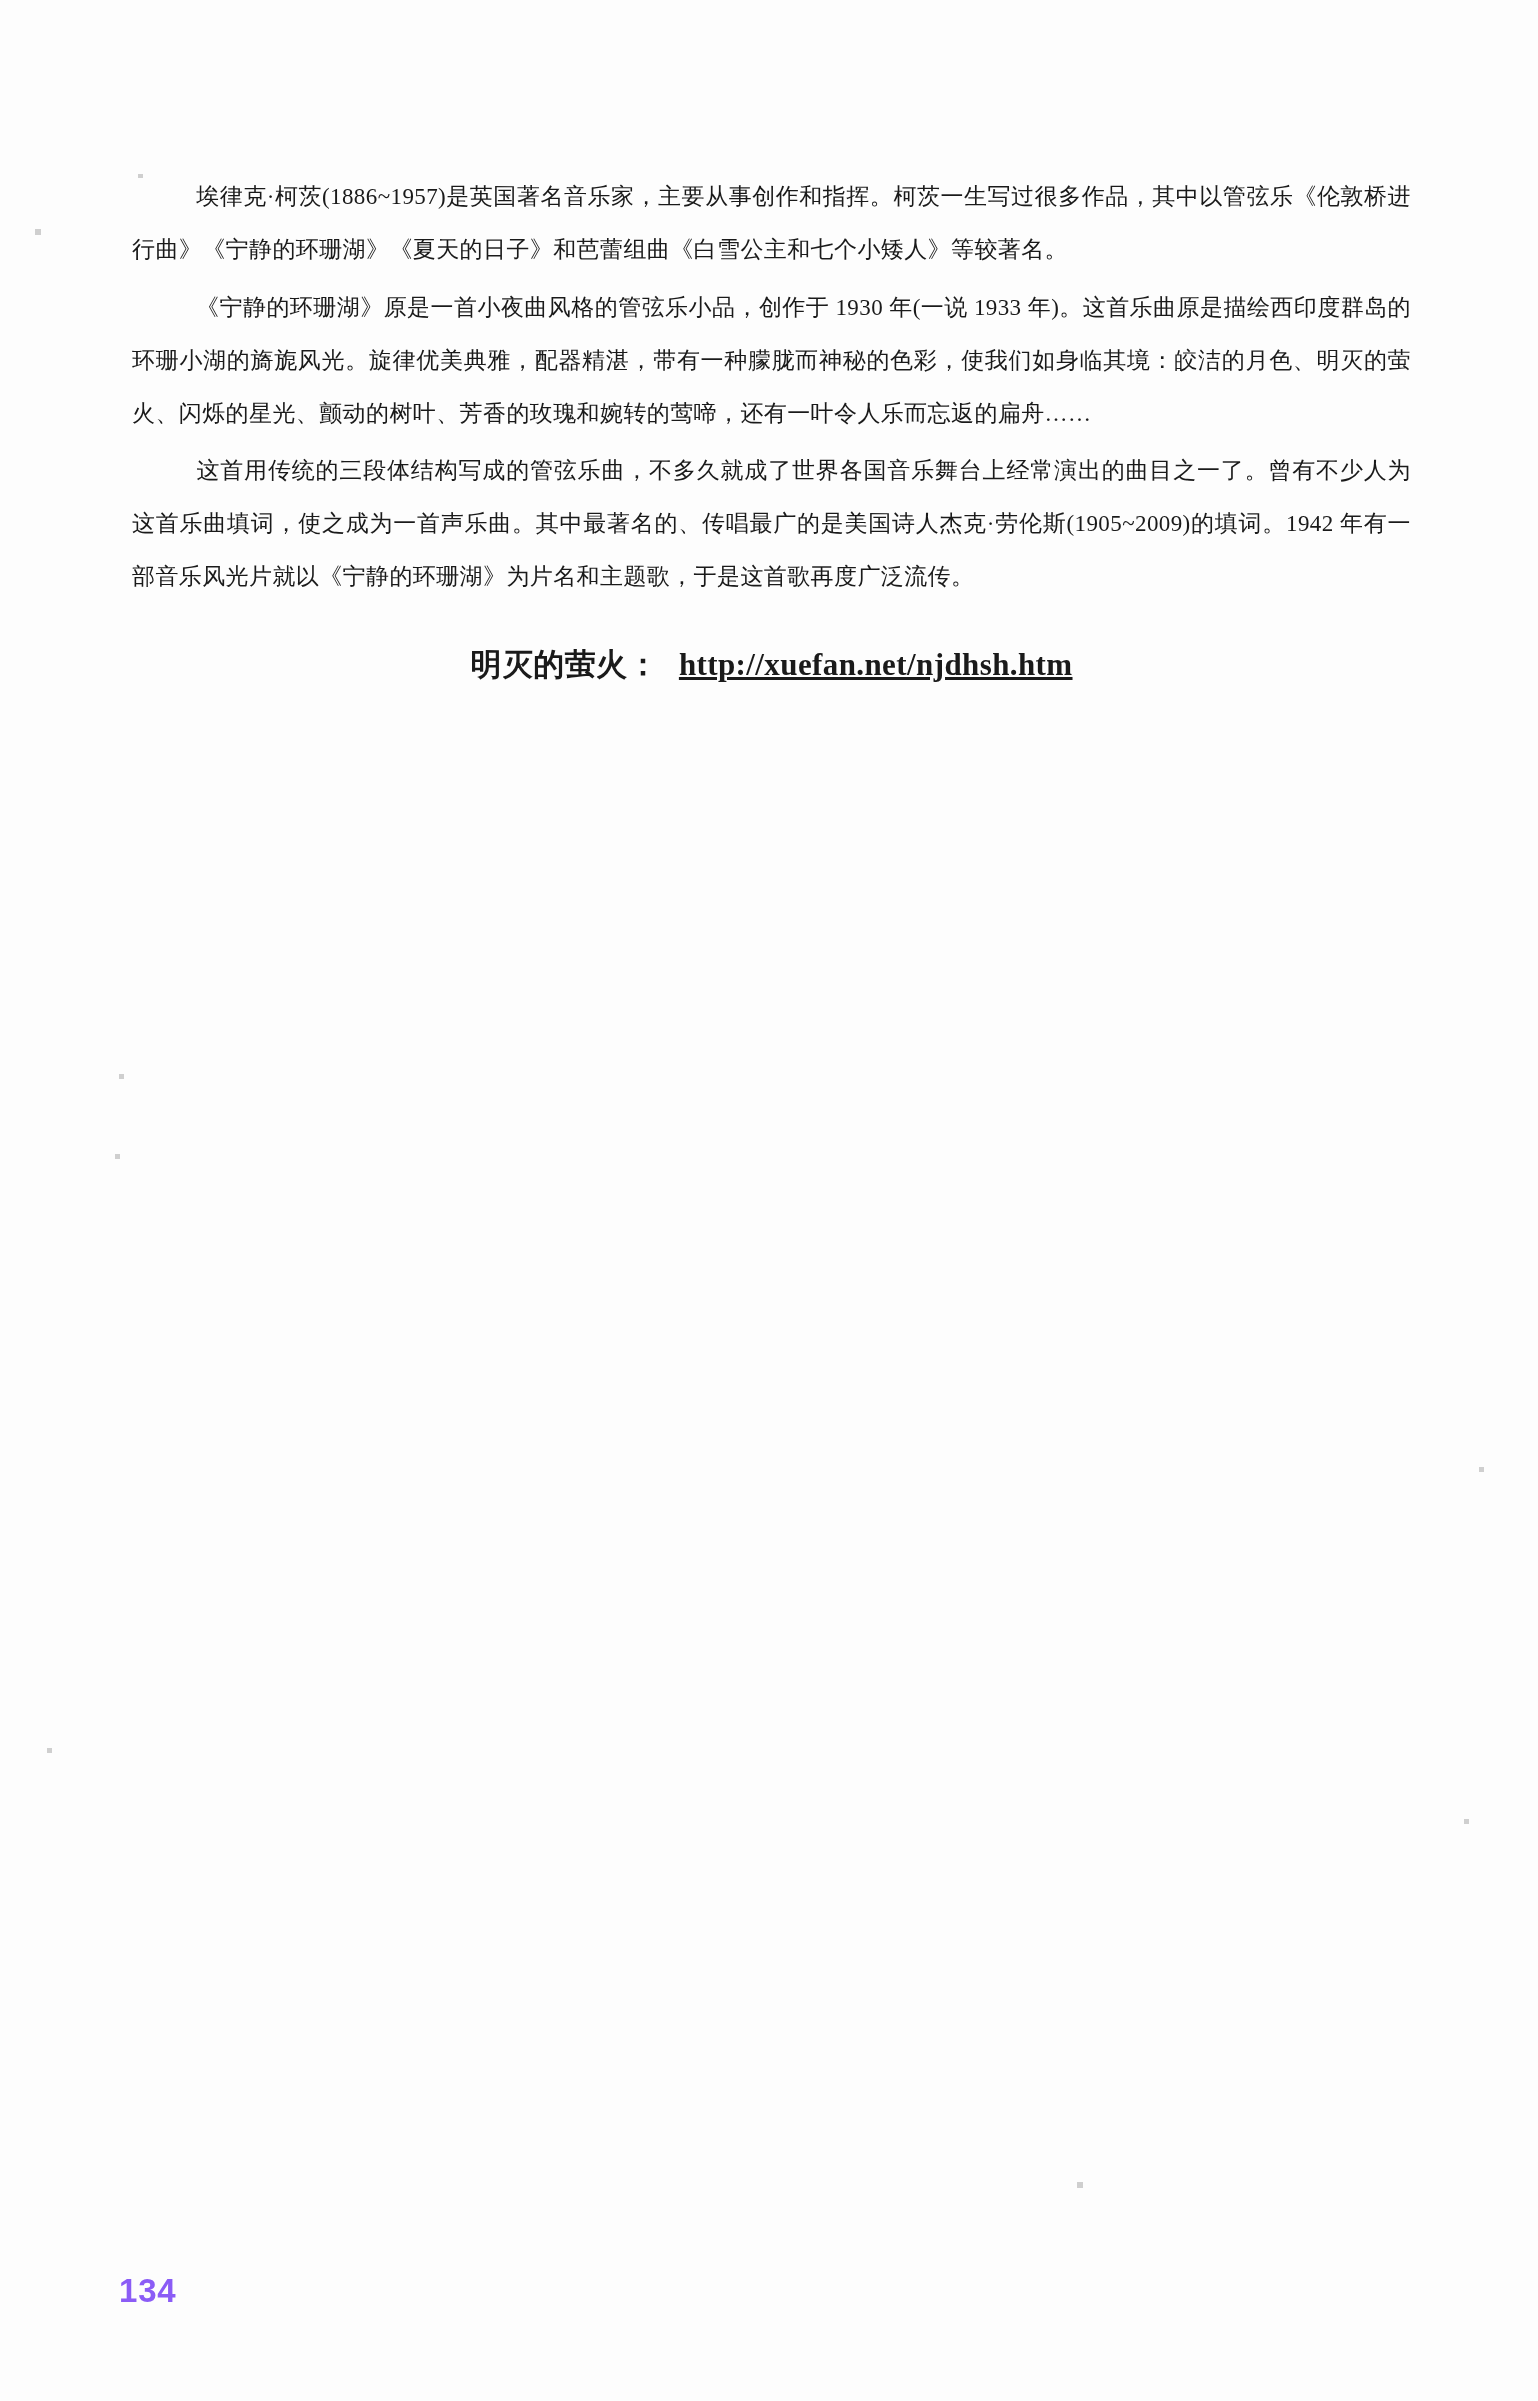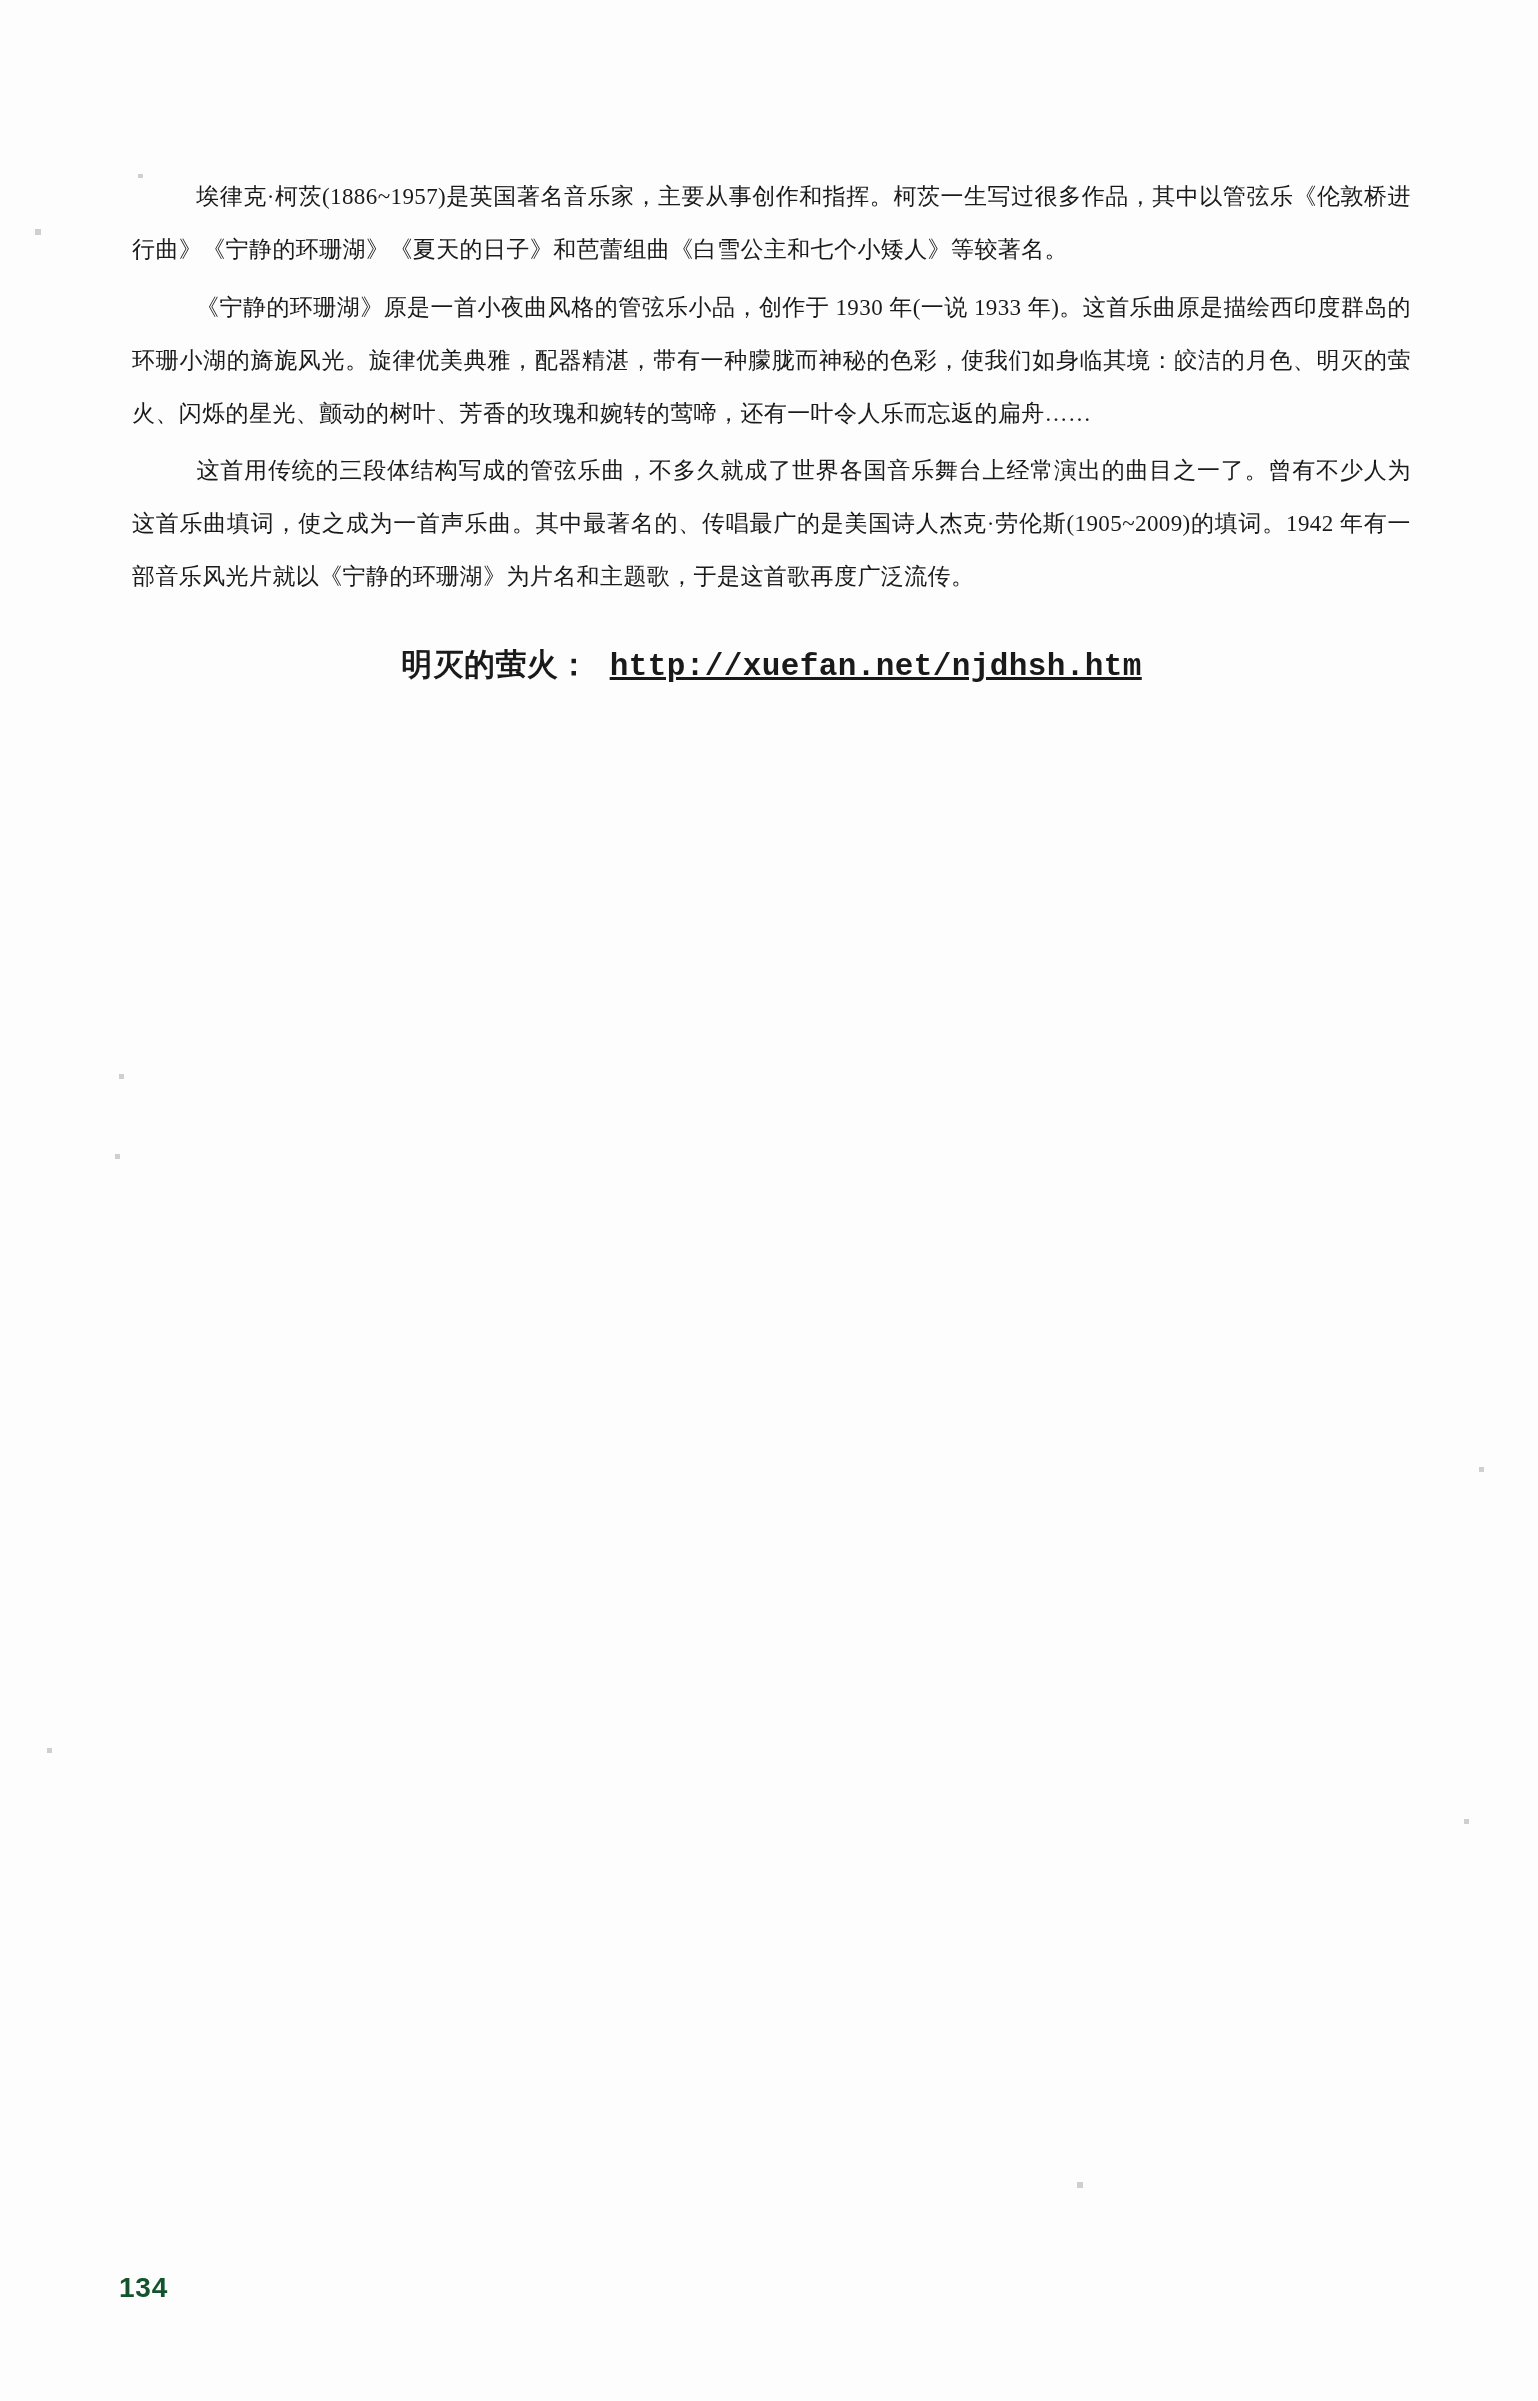--- a/index.html
+++ b/index.html
@@ -52,31 +52,31 @@
     font-size: 31px;
     line-height: 47px;
     font-weight: bold;
     letter-spacing: 0.4px;
   }
   .video-line .label {
     font-family: "Liberation Serif", "DejaVu Serif", serif;
   }
   .video-line .url {
     text-decoration: underline;
-    font-family: Liberation Mono, monospace;
+    font-family: Liberation Serif, serif;
     margin-left: 20px;
   }
   .page-number {
     position: absolute;
     left: 119px;
     top: 2272px;
-    font-size: 28px;
+    font-size: 33px;
     font-family: "Liberation Sans", sans-serif;
     font-weight: bold;
-    color: #14532d;
+    color: #8b5cf6;
     letter-spacing: 0.8px;
   }
 </style>
 </head>
 <body>
 
 <div class="page">
 
   <div class="edge-mark" style="left:35px; top:229px; width:5.5px; height:5.5px;"></div>
   <div class="edge-mark" style="left:138px; top:174px; width:4.7px; height:3.9px;"></div>

